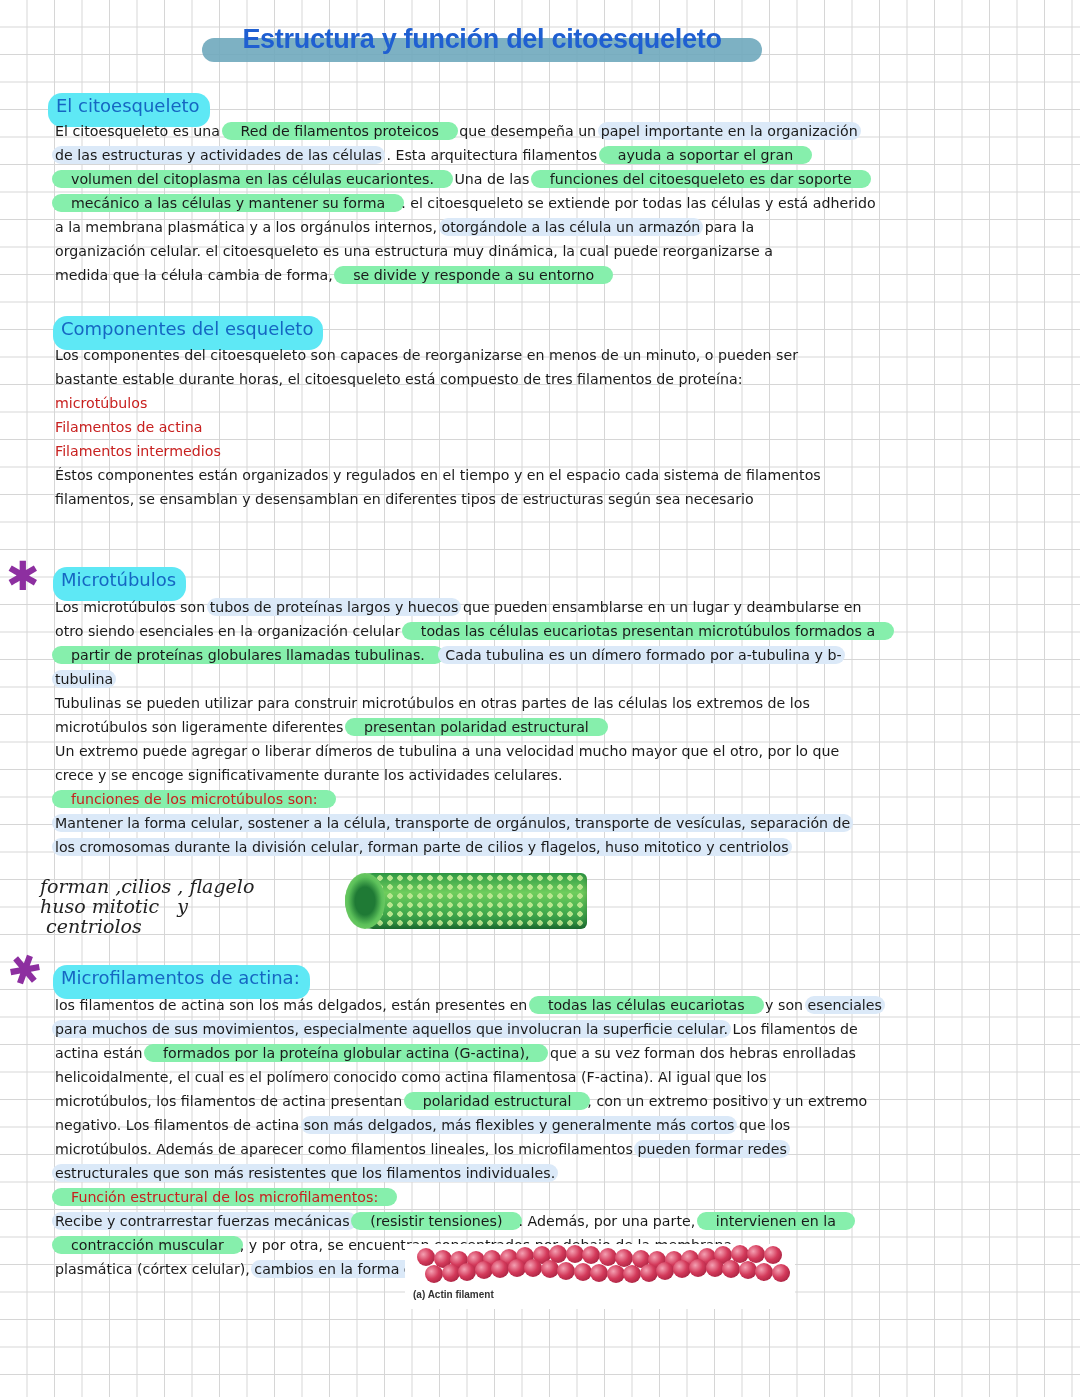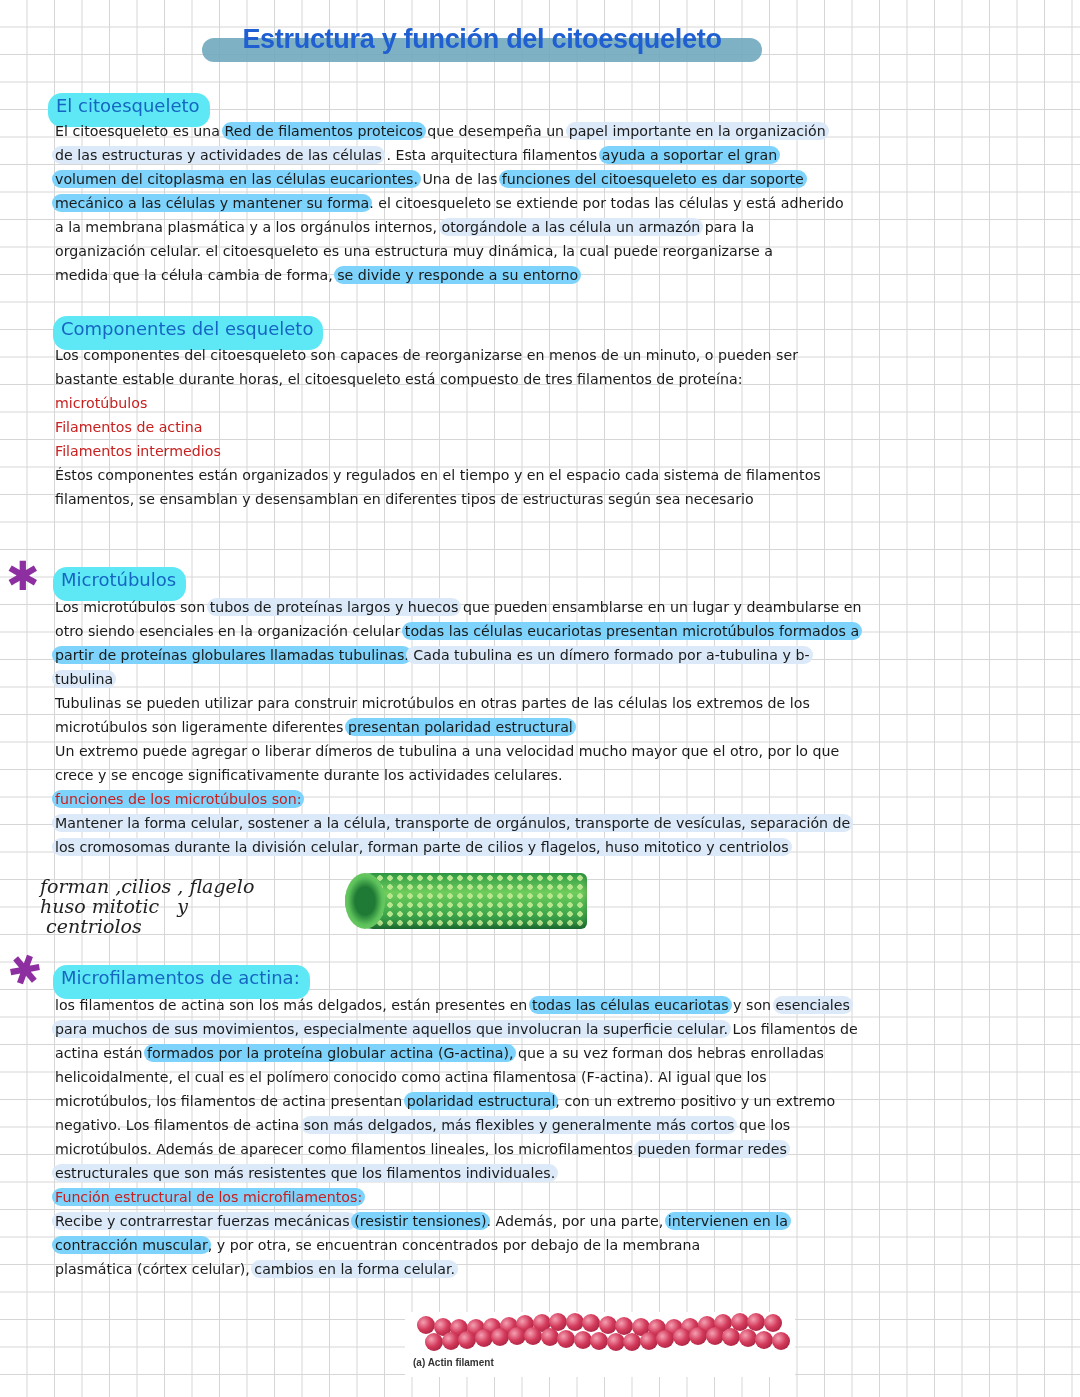--- a/index.html
+++ b/index.html
@@ -30,21 +30,21 @@
     position: absolute; display: inline-block;
     background: #5ee8f5; border-radius: 14px;
     padding: 0 10px 0 8px; height: 34px; line-height: 26px;
     font-size: 18px; color: #1566c2; white-space: nowrap;
   }
   .para {
     position: absolute; left: 55px; width: 960px;
     font-size: 14.2px; line-height: 24px; white-space: nowrap;
   }
   .line { display: block; height: 24px; }
-  .hl-y { background: #7dd3fc; border-radius: 10px; padding: 1px 3px; margin: 16px -3px; }
+  .hl-y { background: #86efac; border-radius: 10px; padding: 1px 19px; margin: 16px -3px; }
   .hl-b { background: #dbe9f8; border-radius: 10px; padding: 1px 3px; margin: 0 -3px; }
   .red { color: #c8201f; }
   .asterisk {
     position: absolute; font-size: 40px; color: #8d2fa0; line-height: 1;
   }
   .handnote {
     position: absolute; left: 40px; top: 876px;
     font-family: "DejaVu Serif", serif; font-size: 19px; line-height: 20px;
     color: #222; font-style: italic; white-space: pre;
   }
@@ -55,21 +55,21 @@
       radial-gradient(circle at 5px 5px, #b8e68f 2.5px, transparent 3px) 0 0 / 10px 9px,
       linear-gradient(to bottom, #2f9a45, #6fcd5c 35%, #48b14f 65%, #22823a);
     box-shadow: inset 0 -3px 6px rgba(0,0,0,.25);
   }
   .tube-end {
     position: absolute; left: 345px; top: 873px; width: 40px; height: 56px;
     border-radius: 50%;
     background: radial-gradient(ellipse at center, #1f7a35 35%, #5cc15a 60%, #93da7a 100%);
   }
   .actin-box {
-    position: absolute; left: 405px; top: 1312px; width: 390px; height: 65px;
+    position: absolute; left: 405px; top: 1244px; width: 390px; height: 65px;
     background: #fff;
   }
   .actin-row { position: absolute; left: 12px; height: 20px; }
   .bead {
     position: absolute; width: 18px; height: 18px; border-radius: 50%;
     background: radial-gradient(circle at 35% 35%, #f4a0b2 0%, #d43a5b 45%, #8e1532 100%);
   }
   .actin-caption {
     position: absolute; left: 8px; top: 45px;
     font-family: "Liberation Sans", sans-serif; font-weight: bold;

